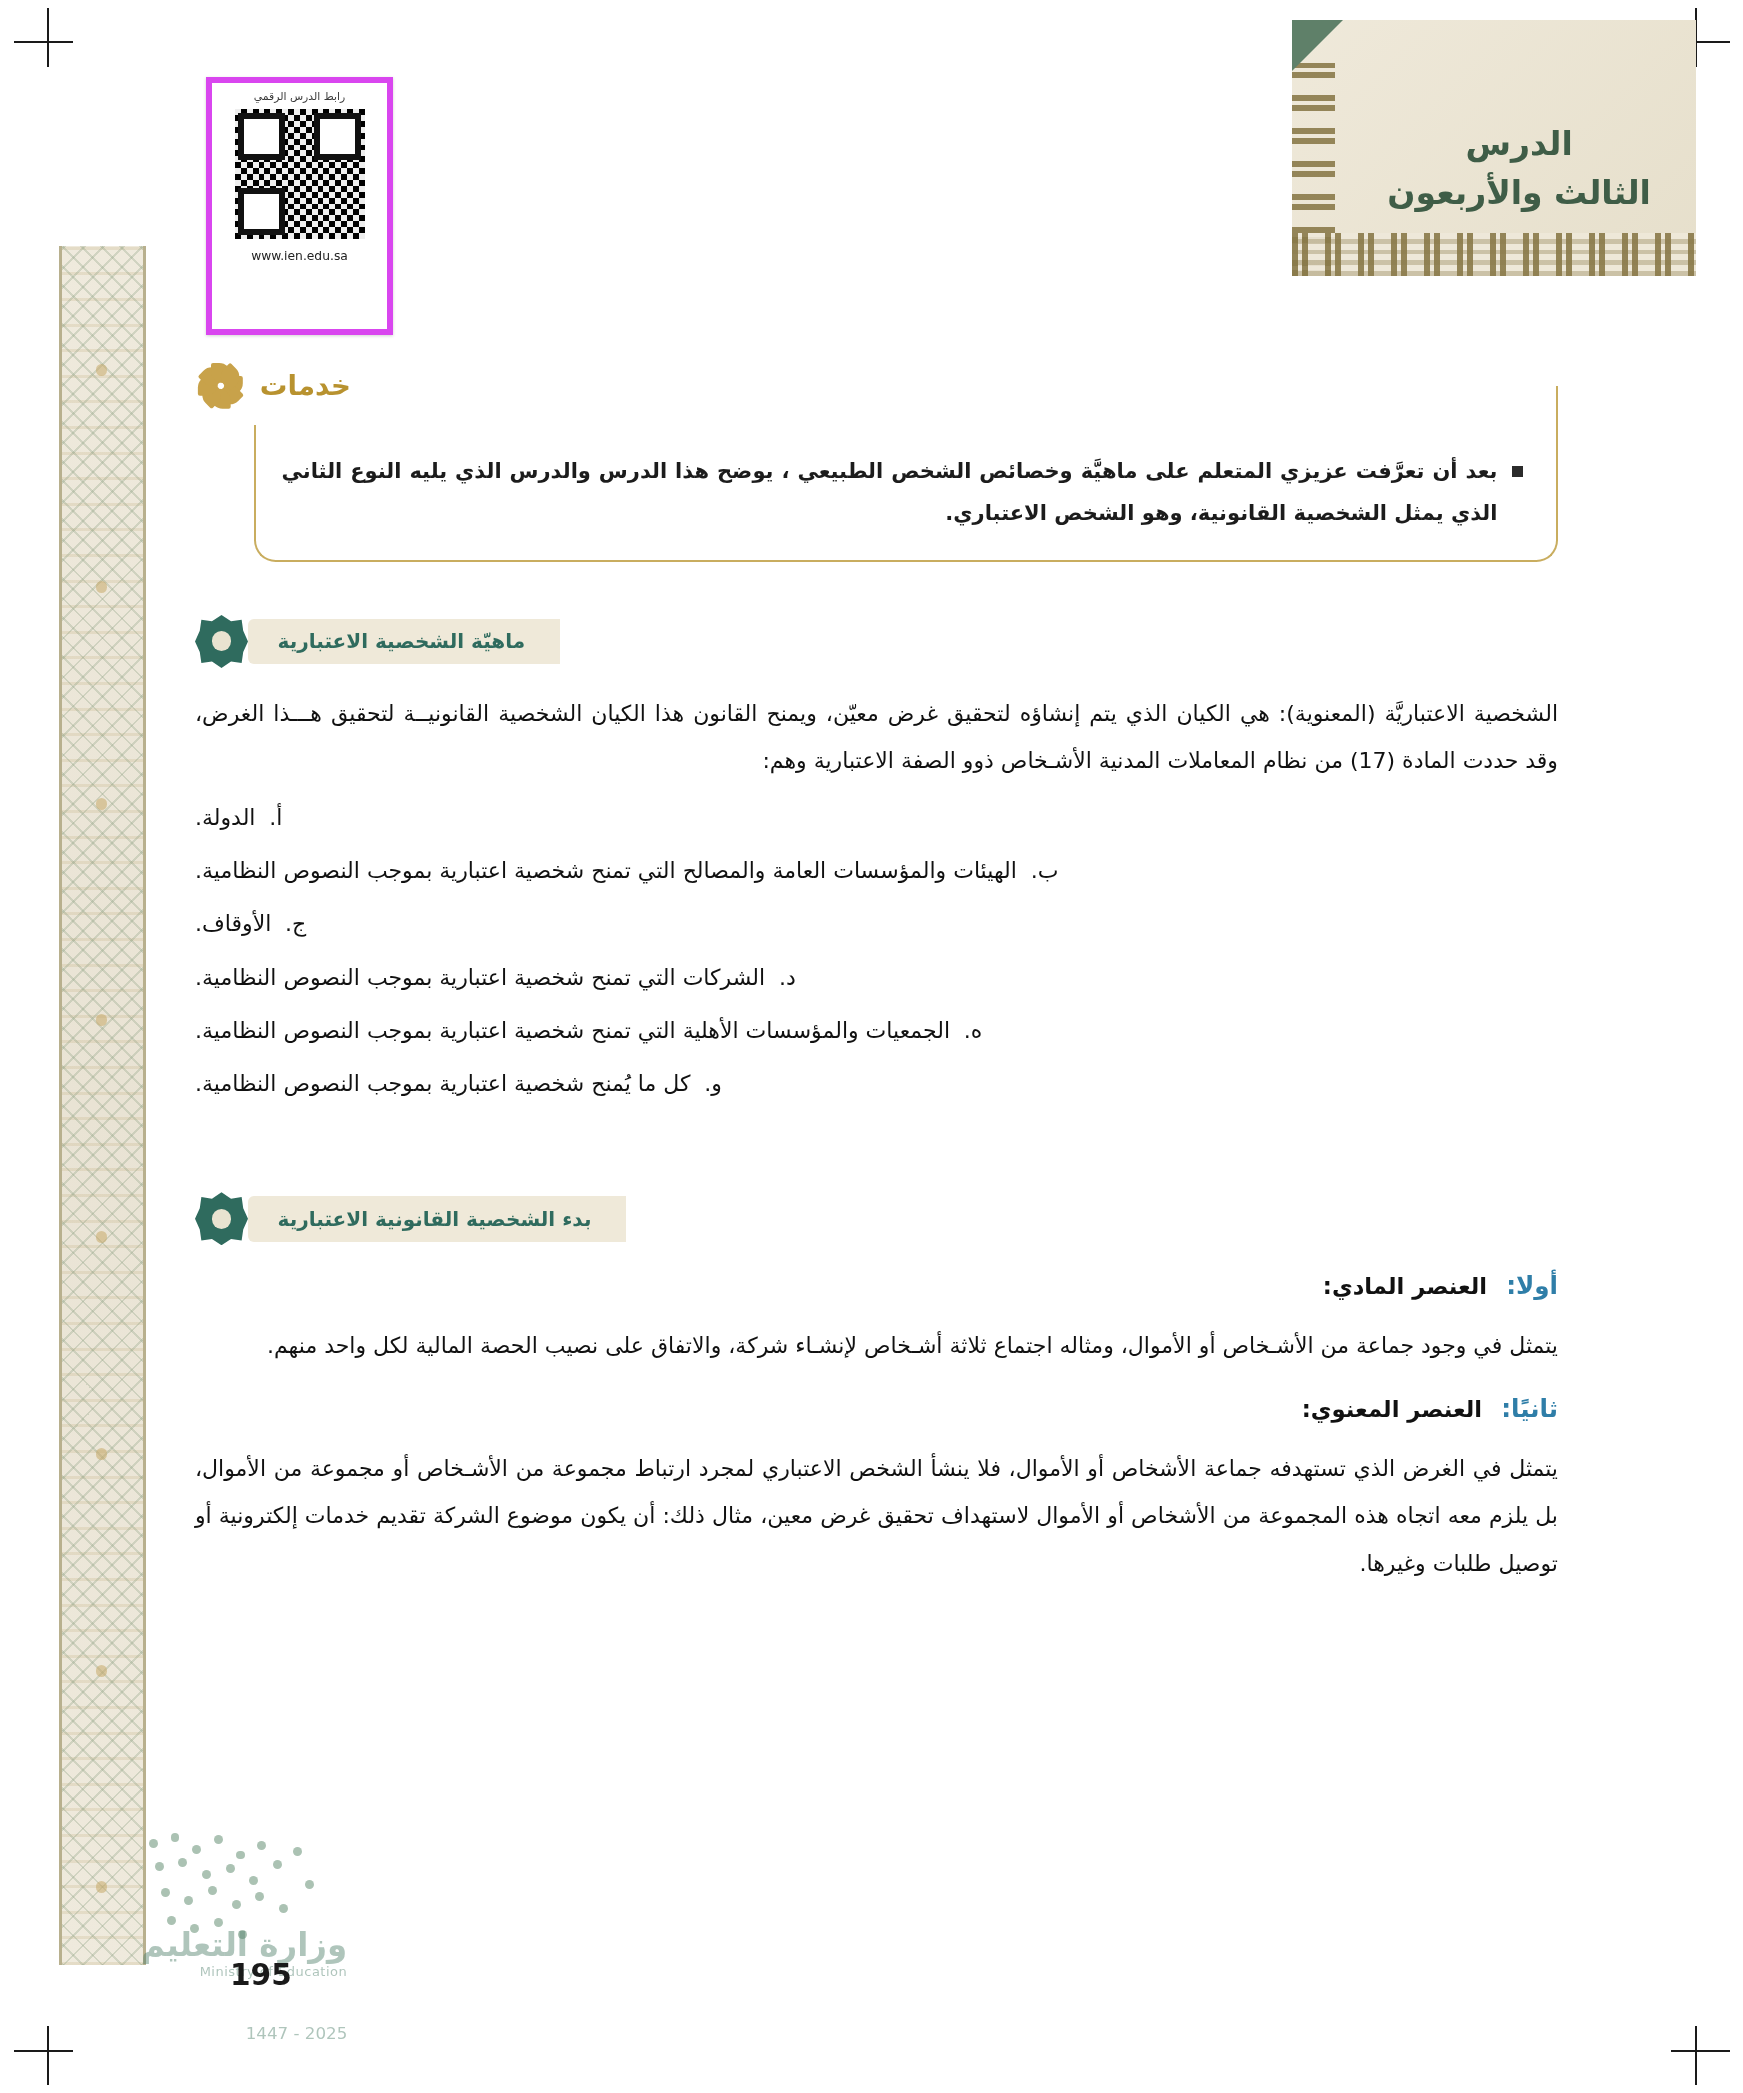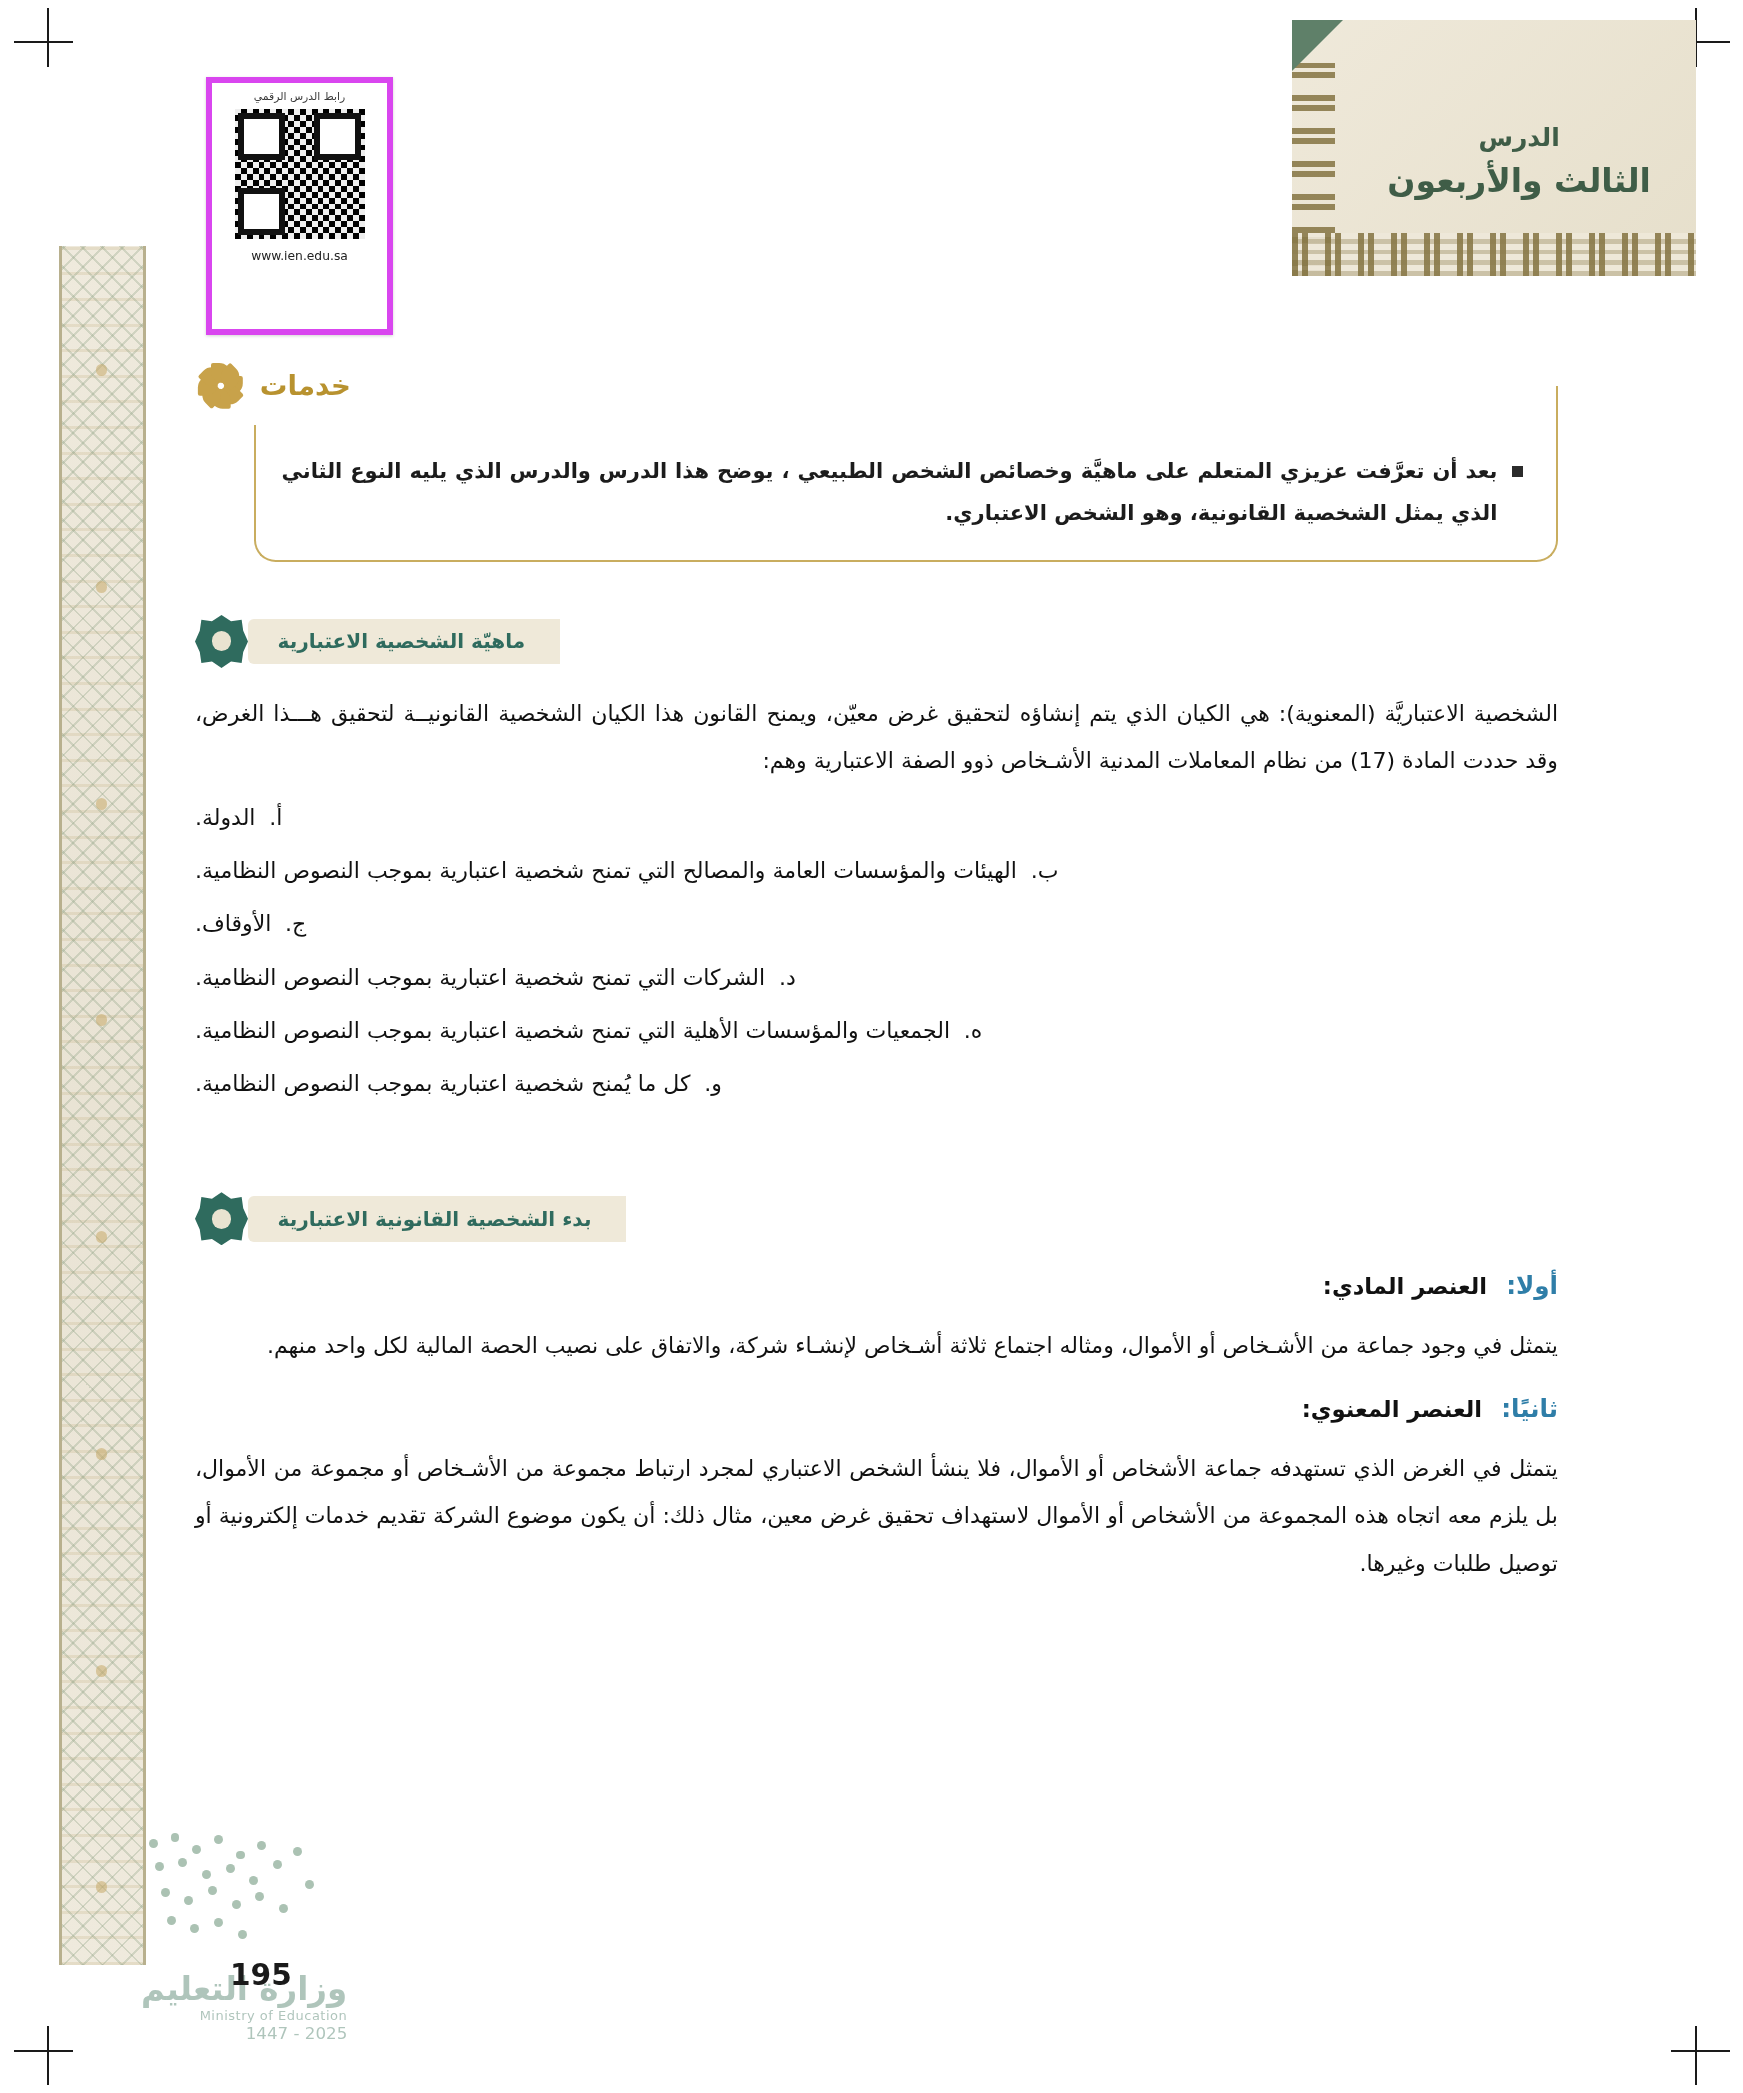--- a/index.html
+++ b/index.html
@@ -134,21 +134,21 @@
   .lesson-label {
     position: absolute;
     right: 39px;
     top: 99px;
     text-align: center;
     width: 276px;
     color: #3f5d47;
     font-weight: bold;
     line-height: 1.5;
   }
-  .lesson-label .l1 { font-size: 25px; display: block; }
+  .lesson-label .l1 { font-size: 33px; display: block; }
   .lesson-label .l2 { font-size: 33px; display: block; }
 
   
   .qr-card {
     position: absolute;
     left: 169px;
     top: 67px;
     width: 175px;
     height: 246px;
     background: #ffffff;
@@ -384,20 +384,21 @@
     letter-spacing: 2px;
   }
   .moe .en {
     font-size: 13px;
     color: #4f7f6b;
     letter-spacing: 0.5px;
   }
   .moe .yr {
     font-size: 16.7px;
     color: #4f7f6b;
+    margin-top: 44px;
   }
   .page-num {
     position: absolute;
     left: 193px;
     bottom: 87px;
     font-size: 29.6px;
     font-weight: bold;
     color: #1a1a1a;
   }
 </style>

